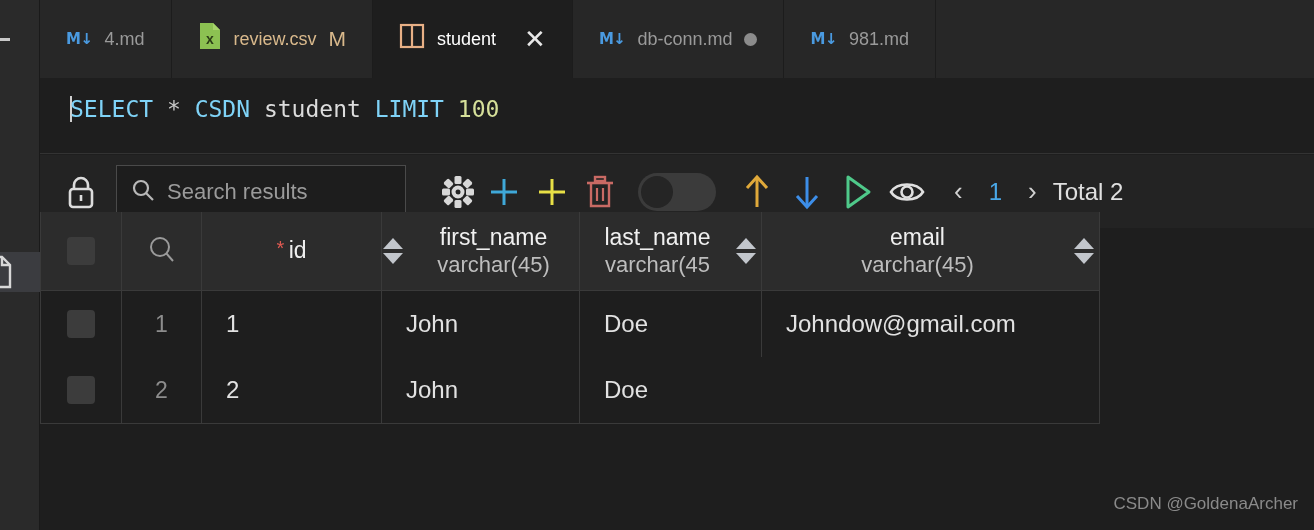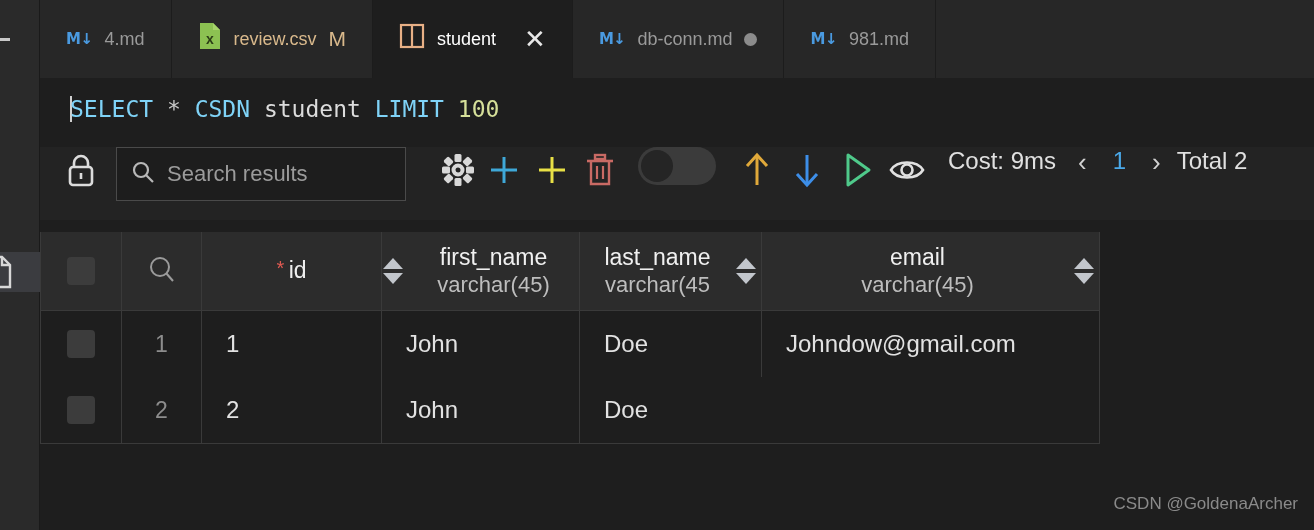--- a/index.html
+++ b/index.html
@@ -118,25 +118,25 @@
     margin-right: -2px;
   }
   .kw { color: #7fd3f7; }
   .op { color: #c8c8c8; }
   .ident { color: #dcdcdc; }
   .num { color: #d6e09a; }
 
   
   .toolbar {
     position: absolute;
-    left: 40px; top: 147px;
+    left: 40px; top: 155px;
     width: 1274px; height: 73px;
     background: #232323;
     display: flex;
-    align-items: flex-start;
+    align-items: center;
     box-sizing: border-box;
   }
   .tb-icon {
     display: flex;
     align-items: center;
     justify-content: center;
     height: 46px;
   }
   .lock { margin-left: 18px; width: 46px; }
   .searchbox {
@@ -194,21 +194,21 @@
   .total {
     margin-left: 16px;
     font-size: 24px;
     color: #e0e0e0;
     white-space: nowrap;
   }
 
   
   .grid {
     position: absolute;
-    left: 40px; top: 232px;
+    left: 40px; top: 212px;
     width: 1060px;
     border-left: 1px solid #3a3a3a;
     border-right: 1px solid #3a3a3a;
     border-bottom: 1px solid #3a3a3a;
     box-sizing: border-box;
     background: #1e1e1e;
   }
   .grid-head {
     display: flex;
     background: #2c2c2c;
@@ -451,21 +451,20 @@
     </svg>
   </div>
 
   <div class="tb-icon eye">
     <svg width="38" height="30" viewBox="0 0 38 30">
       <path d="M3 15 C9 5 29 5 35 15 C29 25 9 25 3 15 Z" fill="none" stroke="#e0e0e0" stroke-width="2.6"></path>
       <circle cx="19" cy="15" r="5.5" fill="none" stroke="#e0e0e0" stroke-width="2.6"></circle>
     </svg>
   </div>
 
-  <div class="cost">Cost: 9ms</div>
   <div class="chev">‹</div>
   <div class="pagenum">1</div>
   <div class="chev next">›</div>
   <div class="total">Total 2</div>
 
 </div>
 
 <div class="grid">
 
   <div class="grid-head">

